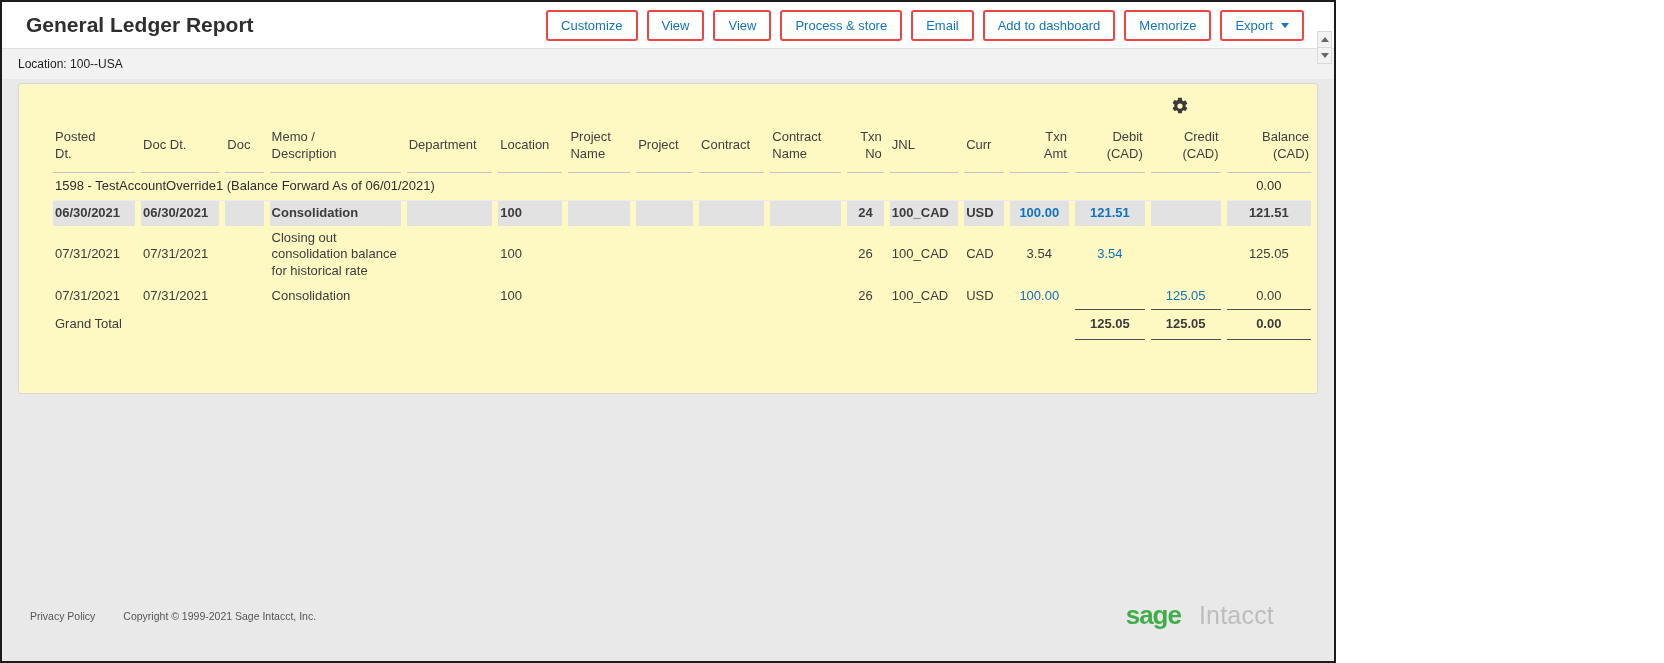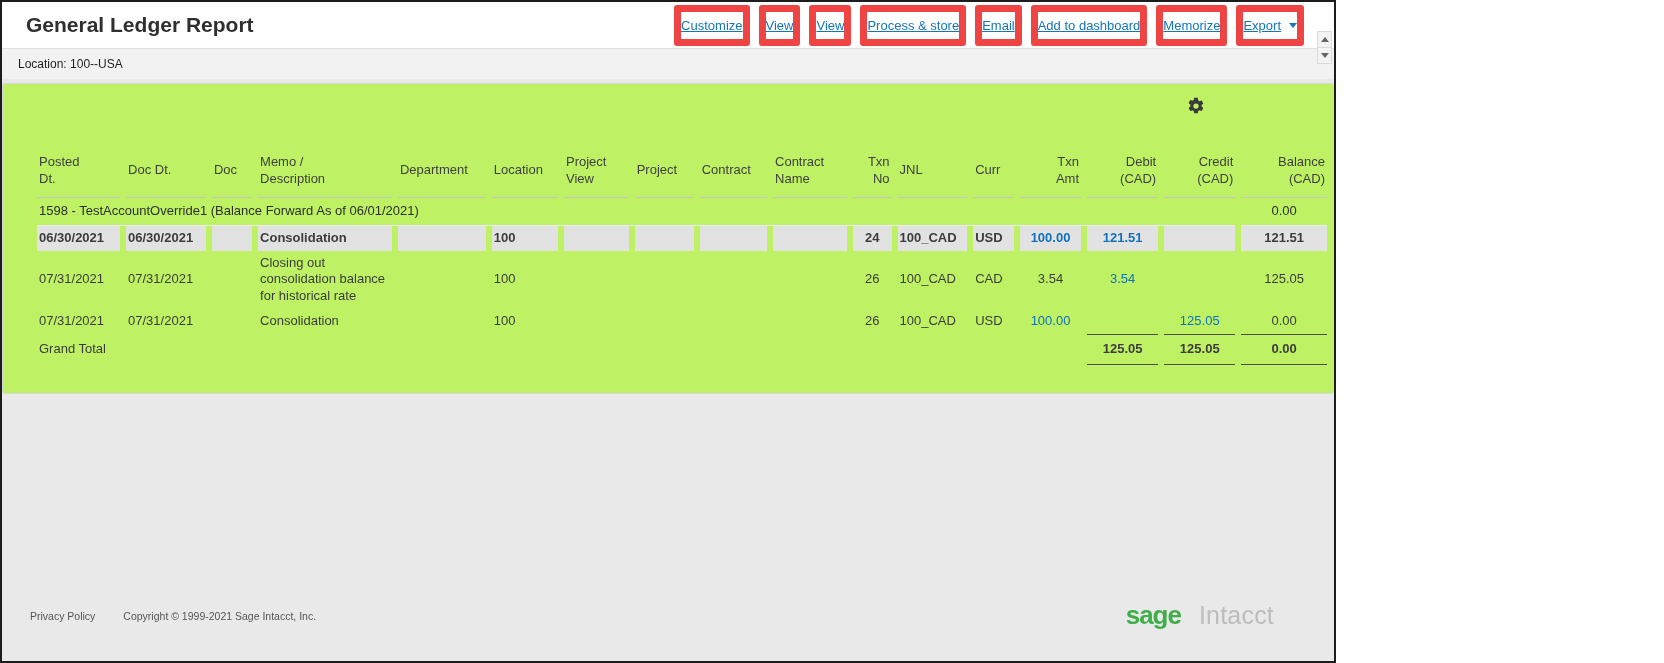--- a/index.html
+++ b/index.html
@@ -3,28 +3,28 @@
 <meta charset="utf-8">
 <style>
   html,body{margin:0;padding:0;}
   body{width:1664px;height:663px;font-family:"Liberation Sans","DejaVu Sans",sans-serif;background:#fff;}
   .window{width:1336px;height:663px;box-sizing:border-box;border:2px solid #1c1c1c;background:#e9e9e9;display:flex;flex-direction:column;position:relative;overflow:hidden;}
 
   
   .topbar{background:#fff;flex:0 0 46px;display:flex;align-items:center;justify-content:space-between;padding:0 30px 0 24px;border-bottom:1px solid #e0e0e0;}
   .page-title{font-size:21px;font-weight:600;color:#2f2f2f;}
   .actions{display:flex;align-items:center;gap:9px;}
-  .btn{background:#fff;border:7px solid #ef4444;border-radius:3px;color:#1375bb;font-size:13px;line-height:1;padding:7px 0;font-family:inherit;cursor:pointer;display:flex;align-items:center;white-space:nowrap;text-decoration:underline;}
+  .btn{background:#fff;border:2px solid #ef4444;border-radius:3px;color:#1375bb;font-size:13px;line-height:1;padding:7px 13px;font-family:inherit;cursor:pointer;display:flex;align-items:center;white-space:nowrap;}
   .btn .caret{margin-left:8px;width:0;height:0;border-left:4px solid transparent;border-right:4px solid transparent;border-top:5px solid #1375bb;}
 
   
   .locbar{flex:0 0 30px;display:flex;align-items:center;padding:0 16px;font-size:12px;color:#1e1e1e;background:#f2f2f2;}
 
   
-  .card{margin:4px 0 0;background:#bef264;border:1px solid #d7d7d7;border-radius:3px;height:311px;position:relative;padding:68px 0 0 28px;box-sizing:border-box;}
+  .card{margin:4px 16px 0;background:#fef9c3;border:1px solid #d7d7d7;border-radius:3px;height:311px;position:relative;padding:43px 0 0 28px;box-sizing:border-box;}
   .gear-btn{position:absolute;top:13px;right:126px;width:20px;height:20px;cursor:pointer;}
 
   
   table.gl{border-collapse:separate;border-spacing:6px 0;table-layout:fixed;}
   .gl th{font-weight:400;font-size:13px;color:#3f3f3f;text-align:left;vertical-align:middle;border-bottom:1px solid #c6c6c6;padding:2px 2px 9px;line-height:1.3;}
   .gl td{font-size:13px;color:#3c3c3c;vertical-align:middle;padding:4px 2px;line-height:1.3;}
   .num{text-align:center;}
   th.num{text-align:right;}
   th[data-name="col-posted-dt"]{padding-right:34px;}
   th[data-name="col-memo"]{padding-right:48px;}
@@ -106,21 +106,21 @@
         <col style="width:92px">
       </colgroup>
       <thead>
         <tr data-name="table-header-row">
           <th data-name="col-posted-dt">Posted Dt.</th>
           <th data-name="col-doc-dt">Doc Dt.</th>
           <th data-name="col-doc">Doc</th>
           <th data-name="col-memo">Memo / Description</th>
           <th data-name="col-department">Department</th>
           <th data-name="col-location">Location</th>
-          <th data-name="col-project-name">Project View</th>
+          <th data-name="col-project-name">Project Name</th>
           <th data-name="col-project">Project</th>
           <th data-name="col-contract">Contract</th>
           <th data-name="col-contract-name">Contract Name</th>
           <th class="num" data-name="col-txn-no">Txn No</th>
           <th data-name="col-jnl">JNL</th>
           <th data-name="col-curr">Curr</th>
           <th class="num" data-name="col-txn-amt">Txn Amt</th>
           <th class="num" data-name="col-debit">Debit (CAD)</th>
           <th class="num" data-name="col-credit">Credit (CAD)</th>
           <th class="num" data-name="col-balance">Balance (CAD)</th>

